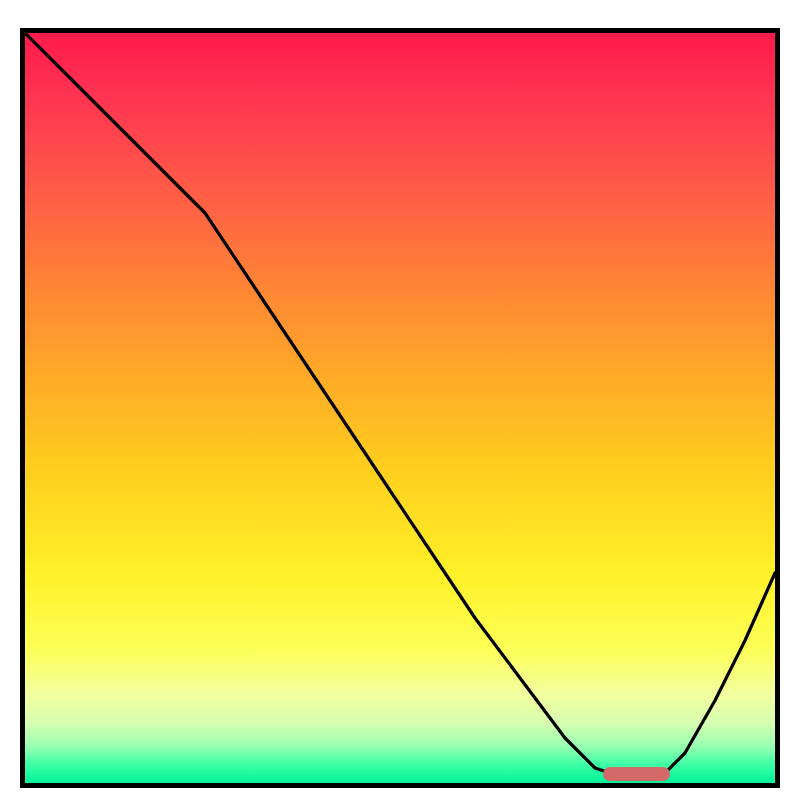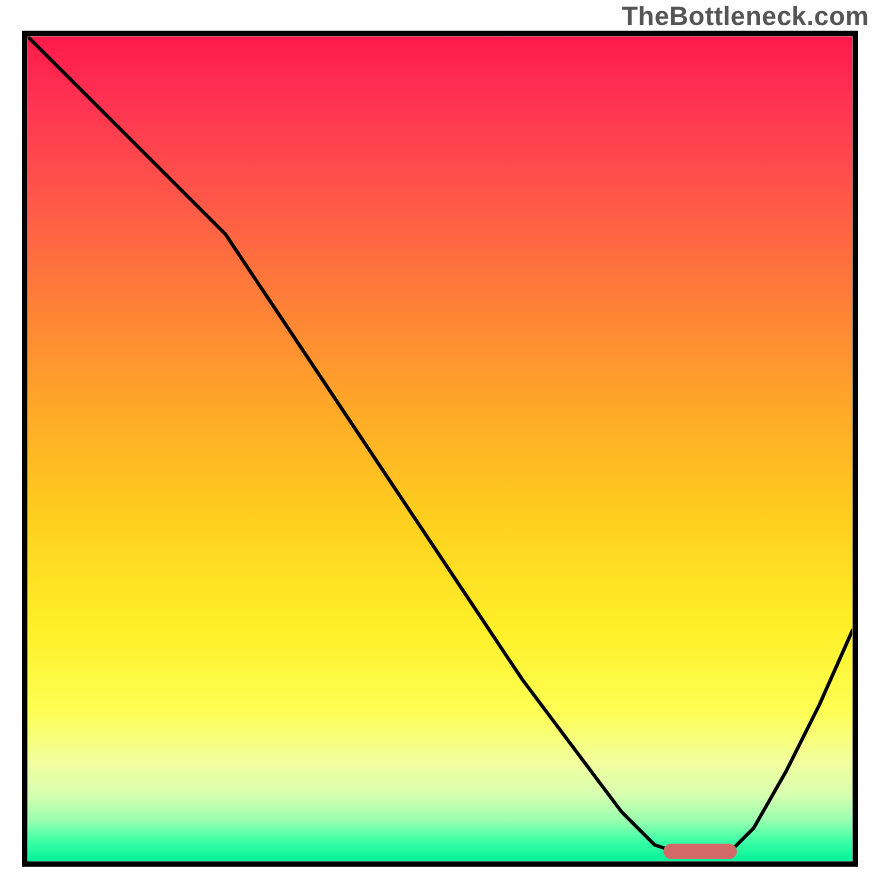--- a/index.html
+++ b/index.html
@@ -71,21 +71,20 @@
     position: absolute;
     background: #d36a69;
     border-radius: 8px;
     height: 14px;
   }
 </style>
 </head>
 <body>
 <div class="container">
 
-  <div class="watermark">TheBottleneck.com</div>
 
   <div class="plot-frame">
     <div class="gradient"></div>
 
     <svg class="curve" viewBox="0 0 750 750" preserveAspectRatio="none">
       <path id="curve-path" fill="none" stroke="#000000" stroke-width="3.2" stroke-linejoin="round" stroke-linecap="round" d="M 0.0 0.0 L 45.0 45.0 L 90.0 90.0 L 135.0 135.0 L 180.0 180.0 L 225.0 247.5 L 270.0 315.0 L 315.0 382.5 L 360.0 450.0 L 405.0 517.5 L 450.0 585.0 L 495.0 645.0 L 540.0 705.0 L 570.0 735.0 L 592.5 742.5 L 615.0 744.0 L 637.5 742.5 L 660.0 720.0 L 690.0 667.5 L 720.0 607.5 L 750.0 540.0"></path>
     </svg>
 
     <div class="marker" id="marker" style="left: 577.5px; width: 67.5px; top: 734px;"></div>
   </div>

